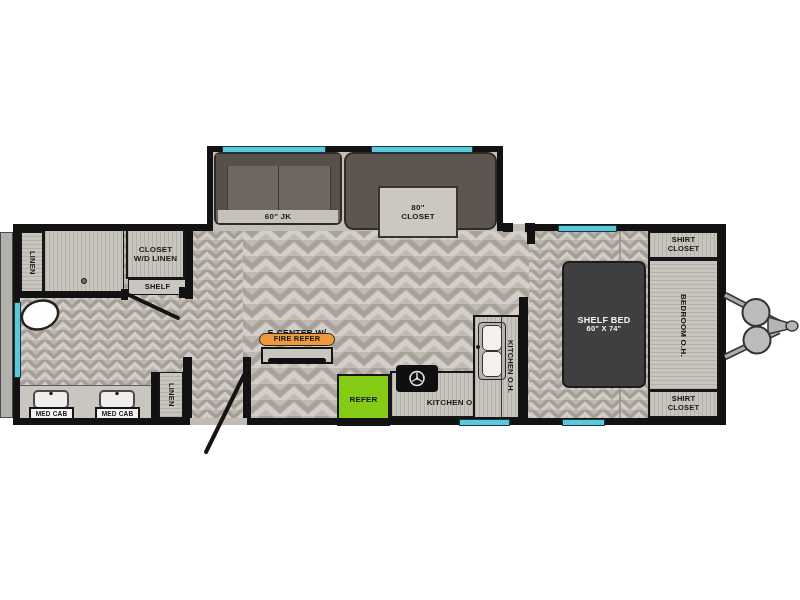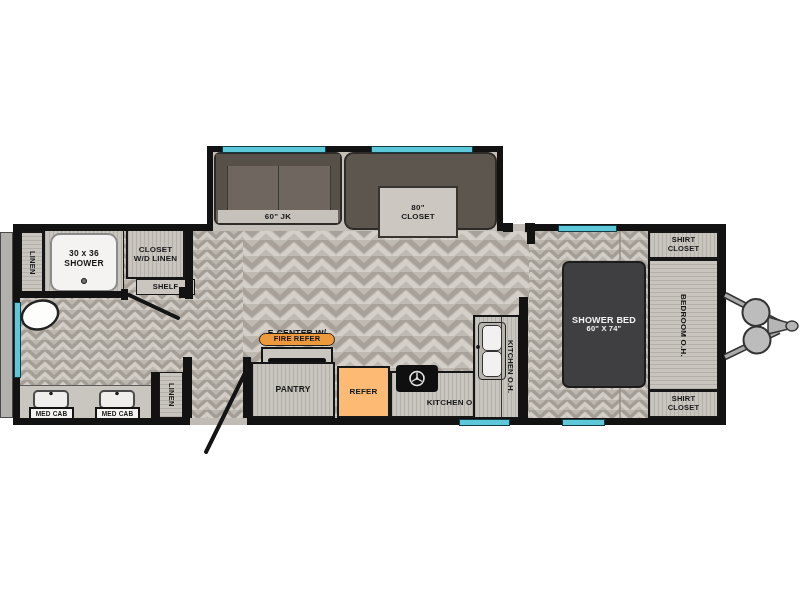--- a/index.html
+++ b/index.html
@@ -95,33 +95,27 @@
 
   <div class="win" style="left:14px;top:302px;width:5px;height:74px"></div>
   <div class="win" style="left:558px;top:225px;width:57px;height:5px"></div>
   <div class="win" style="left:459px;top:419px;width:49px;height:5px"></div>
   <div class="win" style="left:562px;top:419px;width:41px;height:5px"></div>
 
   <div class="cab hgrain" style="left:20px;top:231px;width:24px;height:64px">
     <span class="lbl vert" style="font-size:7.5px">LINEN</span>
   </div>
   <div class="cab" style="left:44px;top:229px;width:80px;height:67px;border-width:1.5px"></div>
-  <div class="abs" style="left:50px;top:233px;width:68px;height:59px;background:#f4f3f1;border:2px solid #8a8a8a;border-radius:10px;box-sizing:border-box;z-index:2;display:flex;align-items:center;justify-content:center">
-    <div class="lbl" style="font-size:8.5px;margin-top:-8px">
-      <div>30 x 36</div>
-      <div>SHOWER</div>
-    </div>
-  </div>
   <div class="cab" style="left:126px;top:229px;width:59px;height:50px">
     <div class="lbl" style="font-size:8px">
       <div>CLOSET</div>
       <div>W/D LINEN</div>
     </div>
   </div>
-  <div class="cab" style="left:136px;top:279px;width:59px;height:16px;border-width:1.5px;background:#cac5bf">
+  <div class="cab" style="left:128px;top:279px;width:59px;height:16px;border-width:1.5px;background:#cac5bf">
     <span class="lbl" style="font-size:7.5px">SHELF</span>
   </div>
 
   <div class="abs" style="left:20px;top:385px;width:131px;height:33px;background:#c9c5bf;border-top:1.5px solid #5a5a5a;box-sizing:border-box;z-index:2"></div>
   <div class="abs" style="left:33px;top:390px;width:36px;height:19px;background:#efeeec;border:2px solid #4a4a4a;border-radius:5px;box-sizing:border-box;z-index:2"></div>
   <div class="abs" style="left:99px;top:390px;width:36px;height:19px;background:#efeeec;border:2px solid #4a4a4a;border-radius:5px;box-sizing:border-box;z-index:2"></div>
   <div class="abs" style="left:29px;top:407px;width:45px;height:13px;background:#f5f4f2;border:2px solid #141414;box-sizing:border-box;z-index:4;display:flex;align-items:center;justify-content:center">
     <span class="lbl" style="font-size:6.5px">MED CAB</span>
   </div>
   <div class="abs" style="left:95px;top:407px;width:45px;height:13px;background:#f5f4f2;border:2px solid #141414;box-sizing:border-box;z-index:4;display:flex;align-items:center;justify-content:center">
@@ -134,44 +128,41 @@
   <div class="abs" style="left:255px;top:322px;width:84px;z-index:2;text-align:center">
     <span class="lbl" style="font-size:8.5px">E-CENTER W/</span>
   </div>
   <div class="abs" style="left:259px;top:333px;width:76px;height:13px;background:#ee9a3c;border:1.5px solid #27211c;border-radius:7px;box-sizing:border-box;z-index:2;display:flex;align-items:center;justify-content:center">
     <span class="lbl" style="font-size:7.5px">FIRE REFER</span>
   </div>
   <div class="abs" style="left:261px;top:347px;width:72px;height:17px;background:#c9c5bf;border:2px solid #141414;box-sizing:border-box;z-index:2">
     <div style="text-align:center"><span class="lbl" style="font-size:7.5px">HDTV</span></div>
     <div class="abs" style="left:5px;top:9px;width:58px;height:5px;background:#0f0f0f;border-radius:3px"></div>
   </div>
-  <div class="cab" style="left:251px;top:362px;width:84px;height:56px">
-    <span class="lbl" style="font-size:8.5px">PANTRY</span>
-  </div>
-  <div class="cab" style="left:337px;top:366px;width:53px;height:52px;background:#fdba74">
+  <div class="cab" style="left:337px;top:374px;width:53px;height:52px;background:#84cc16">
     <span class="lbl" style="font-size:8px">REFER</span>
   </div>
   <div class="cab" style="left:390px;top:371px;width:130px;height:47px;align-items:flex-end">
     <span class="lbl" style="font-size:8px;margin-bottom:9px">KITCHEN O.H.</span>
   </div>
   <div class="abs" style="left:396px;top:365px;width:42px;height:27px;background:#0f0f0f;border-radius:4px;z-index:3"></div>
 
   <div class="cab" style="left:473px;top:315px;width:47px;height:104px">
     <div class="abs" style="left:3px;top:5px;width:26px;height:56px;background:#b7b3ad;border:1.5px solid #222;border-radius:4px">
       <div class="abs" style="left:3px;top:2px;width:18px;height:24px;background:#f2f1ef;border:1.5px solid #333;border-radius:5px"></div>
       <div class="abs" style="left:3px;top:28px;width:18px;height:24px;background:#f2f1ef;border:1.5px solid #333;border-radius:5px"></div>
     </div>
     <div class="abs" style="right:0;top:0;width:16px;height:100%;border-left:1.5px solid #38342f;display:flex;align-items:center;justify-content:center">
       <span class="lbl vert" style="font-size:7.5px">KITCHEN O.H.</span>
     </div>
   </div>
 
   <div class="abs" style="left:562px;top:261px;width:84px;height:127px;background:#3f3e40;border:2px solid #1c1c1c;border-radius:7px;box-sizing:border-box;z-index:2;display:flex;align-items:center;justify-content:center">
     <div class="lbl" style="color:#f2f2f2">
-      <div style="font-size:9px">SHOWER BED</div>
+      <div style="font-size:9px">SHELF BED</div>
       <div style="font-size:7.5px">60" X 74"</div>
     </div>
   </div>
   <div class="cab" style="left:648px;top:231px;width:71px;height:28px">
     <div class="lbl" style="font-size:7.5px">
       <div>SHIRT</div>
       <div>CLOSET</div>
     </div>
   </div>
   <div class="cab hgrain" style="left:648px;top:259px;width:71px;height:132px">

